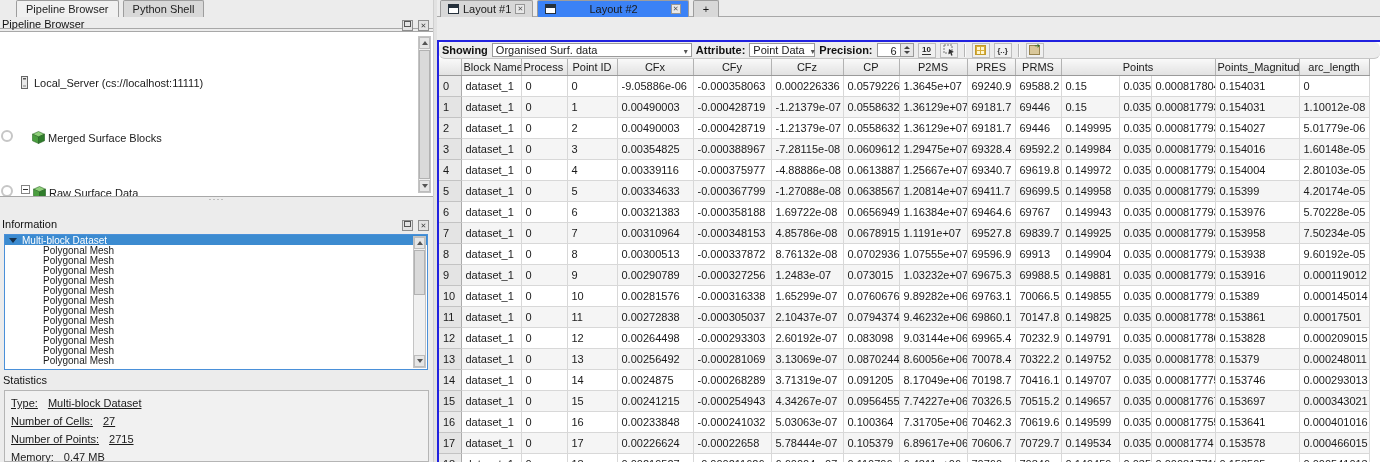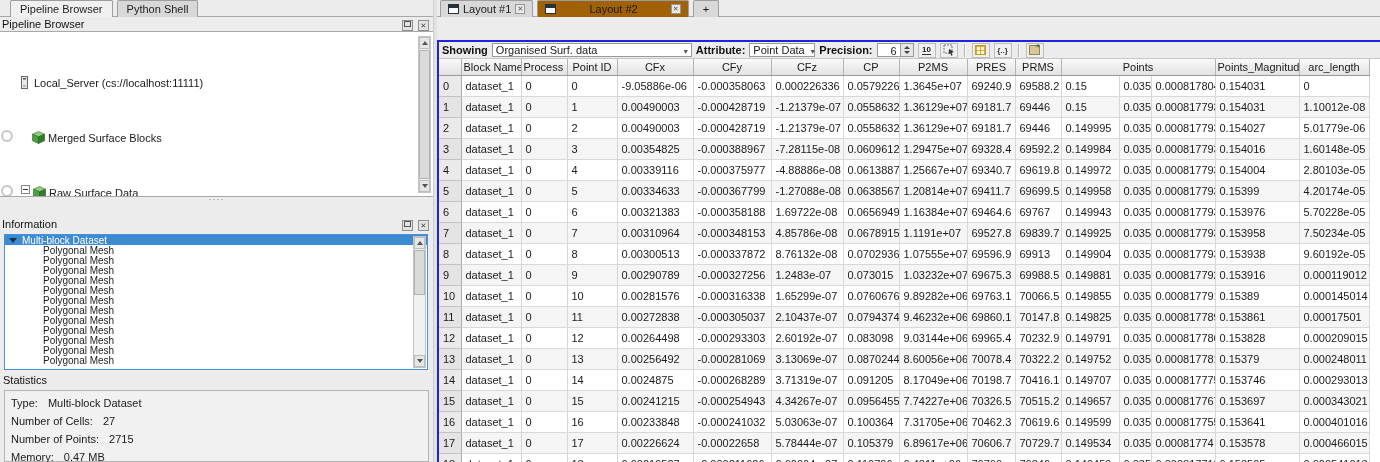--- a/index.html
+++ b/index.html
@@ -2,21 +2,21 @@
 <html><head>
 <meta charset="utf-8">
 <style>
   * { box-sizing: border-box; margin: 0; padding: 0; }
   html, body { width: 1380px; height: 462px; overflow: hidden; }
   body { font-family: "Liberation Sans", sans-serif; font-size: 11px; color: #1a1a1a; background: #ececec; }
   .app { position: relative; width: 1380px; height: 462px; }
 
   
   .left-pane { position: absolute; left: 0; top: 0; width: 433px; height: 462px; background: #ececec; }
-  .tabbar { position: absolute; left: 0; right: 0; height: 17px; border-bottom: 1px solid #a8a8a8; padding-left: 10px; }
+  .tabbar { position: absolute; left: 0; right: 0; height: 29px; border-bottom: 1px solid #a8a8a8; padding-left: 16px; }
   .tabbar .tab { display: inline-block; height: 17px; padding: 2px 9px 0 9px; border: 1px solid #9d9d9d; border-bottom: none;
     border-radius: 2px 2px 0 0; background: #d8d8d8; margin-right: 1px; color: #222; vertical-align: top; }
   .tabbar .tab.active { background: #f0f0f0; position: relative; z-index: 2; }
   .dock-header { position: absolute; left: 0; right: 0; height: 14px; padding: 1px 2px; color: #111; }
   .dock-btns { position: absolute; right: 4px; top: 1px; }
   .dock-btn { display: inline-block; width: 11px; height: 11px; border: 1px solid #8e8e8e; background: #e3e3e3;
     margin-left: 2px; text-align: center; line-height: 9px; font-size: 7px; color: #444; }
   .btn-float::after { content: ""; display: inline-block; width: 5px; height: 4px; border: 1px solid #555; margin-bottom: 1px; }
   .btn-close::after { content: "✕"; }
 
@@ -44,52 +44,52 @@
   .info-list { position: absolute; left: 4px; top: 234px; width: 424px; height: 136px; background: #ffffff;
     border: 1px solid #4a90d9; font-size: 10px; overflow: hidden; }
   .info-row { display: flex; align-items: center; height: 10px; padding-left: 4px; white-space: nowrap; }
   .info-row.sel { background: #3c8bd0; color: #fff; }
   .tri { width: 0; height: 0; border-left: 4px solid transparent; border-right: 4px solid transparent;
     border-top: 5px solid #16324f; margin-right: 5px; }
   .info-ind { width: 34px; flex: 0 0 34px; }
 
   .stats-title { position: absolute; left: 3px; top: 374px; height: 14px; color: #111; }
   .stats-box { position: absolute; left: 4px; top: 390px; right: 4px; bottom: 0; border: 1px solid #b5b5b5;
-    background: #f1f1f1; padding: 4px 6px; }
+    background: #f1f1f1; padding: 4px 6px; text-decoration: underline; }
   .stat-row { height: 18px; line-height: 17px; white-space: nowrap; }
   .stat-val { margin-left: 10px; }
 
   
   .sb { position: absolute; right: 2px; top: 3px; bottom: 2px; width: 13px; background: #f0f0f0; border: 1px solid #c4c4c4; }
   .sb-btn { position: absolute; left: 0; width: 11px; height: 12px; background: #e6e6e6; border: 1px solid #bdbdbd;
     display: flex; align-items: center; justify-content: center; }
   .sb-up { top: 0; } .sb-down { bottom: 0; }
   .arr-up { width: 0; height: 0; border-left: 3px solid transparent; border-right: 3px solid transparent; border-bottom: 4px solid #555; }
   .arr-dn { width: 0; height: 0; border-left: 3px solid transparent; border-right: 3px solid transparent; border-top: 4px solid #555; }
   .sb-thumb { position: absolute; left: 0; width: 11px; background: #dadada; border: 1px solid #b2b2b2; }
 
   .vsplit { position: absolute; left: 433px; top: 0; width: 4px; height: 462px; background: #e2e2e2; border-left: 1px solid #cfcfcf; }
 
   
   .right-pane { position: absolute; left: 437px; top: 0; width: 943px; height: 356px; background: #ececec; }
   .layout-tabbar { position: absolute; left: 0; right: 0; top: 0; height: 17px; border-bottom: 1px solid #a8a8a8; padding-left: 3px; }
   .ltab { display: inline-flex; align-items: center; gap: 4px; height: 17px; padding: 0 7px; border: 1px solid #9d9d9d;
     border-bottom: none; border-radius: 2px 2px 0 0; background: #d8d8d8; margin-right: 1px; vertical-align: top; }
-  .ltab.active { background: #a16207; gap: 33px; }
+  .ltab.active { background: #3b82f6; gap: 33px; }
   .ltab.plus { padding: 0 9px; }
   .winicon { width: 11px; height: 10px; border: 1px solid #26313c; background: #fff; position: relative; }
   .winicon::before { content: ""; position: absolute; left: 0; right: 0; top: 0; height: 3px; background: #26313c; }
   .tab-close { width: 10px; height: 10px; border: 1px solid #979797; background: #e8e8e8; font-size: 7px; line-height: 8px;
     text-align: center; color: #555; }
   .tab-close::after { content: "✕"; }
 
   .sheet { position: absolute; left: 0; top: 40px; width: 943px; height: 430px; border-left: 2px solid #2121df;
     border-top: 2px solid #2121df; background: #ffffff; }
   .toolbar { height: 17px; background: #ececec; border-bottom: 1px solid #c6c6c6; display: flex; align-items: center;
-    padding: 0 3px; gap: 4px; white-space: nowrap; }
+    padding: 0 3px; gap: 4px; white-space: nowrap; border-radius: 6px; }
   .tb-label { font-weight: bold; color: #111; }
   .combo { display: inline-flex; align-items: center; justify-content: space-between; height: 14px; background: #fff;
     border: 1px solid #9a9a9a; padding: 0 3px; }
   .combo .caret::after { content: "▾"; font-size: 8px; color: #555; margin-left: 6px; }
   .combo.wide { width: 200px; }
   .combo.mid { width: 66px; }
   .spin { display: inline-flex; height: 14px; }
   .spin-val { width: 24px; height: 14px; background: #fff; border: 1px solid #9a9a9a; text-align: right; padding: 1px 3px 0 0; }
   .spin-btns { width: 13px; height: 14px; border: 1px solid #9a9a9a; border-left: none; background: #e6e6e6;
     display: flex; flex-direction: column; align-items: center; justify-content: center; gap: 2px; }

